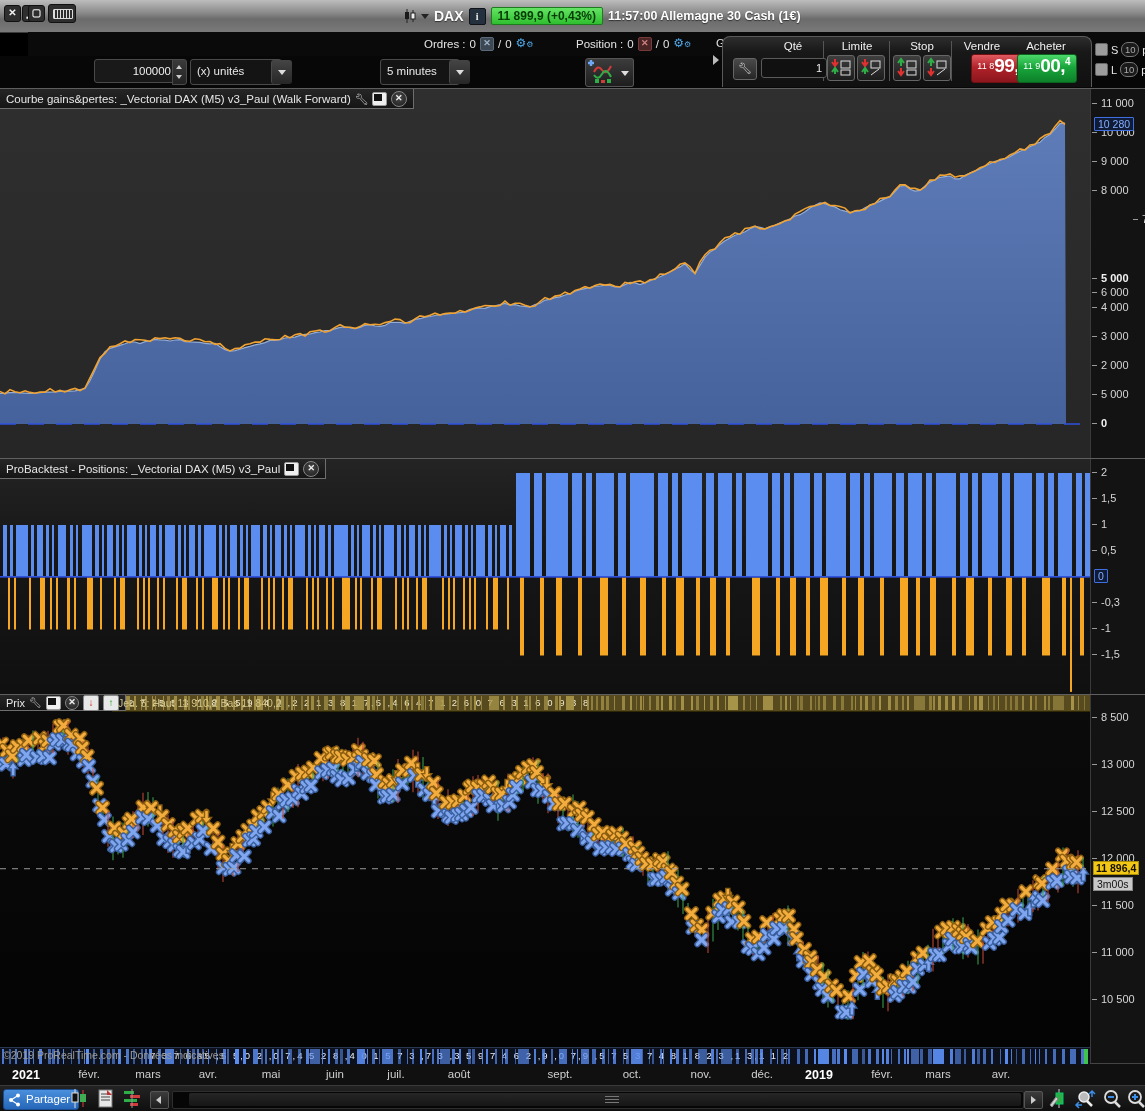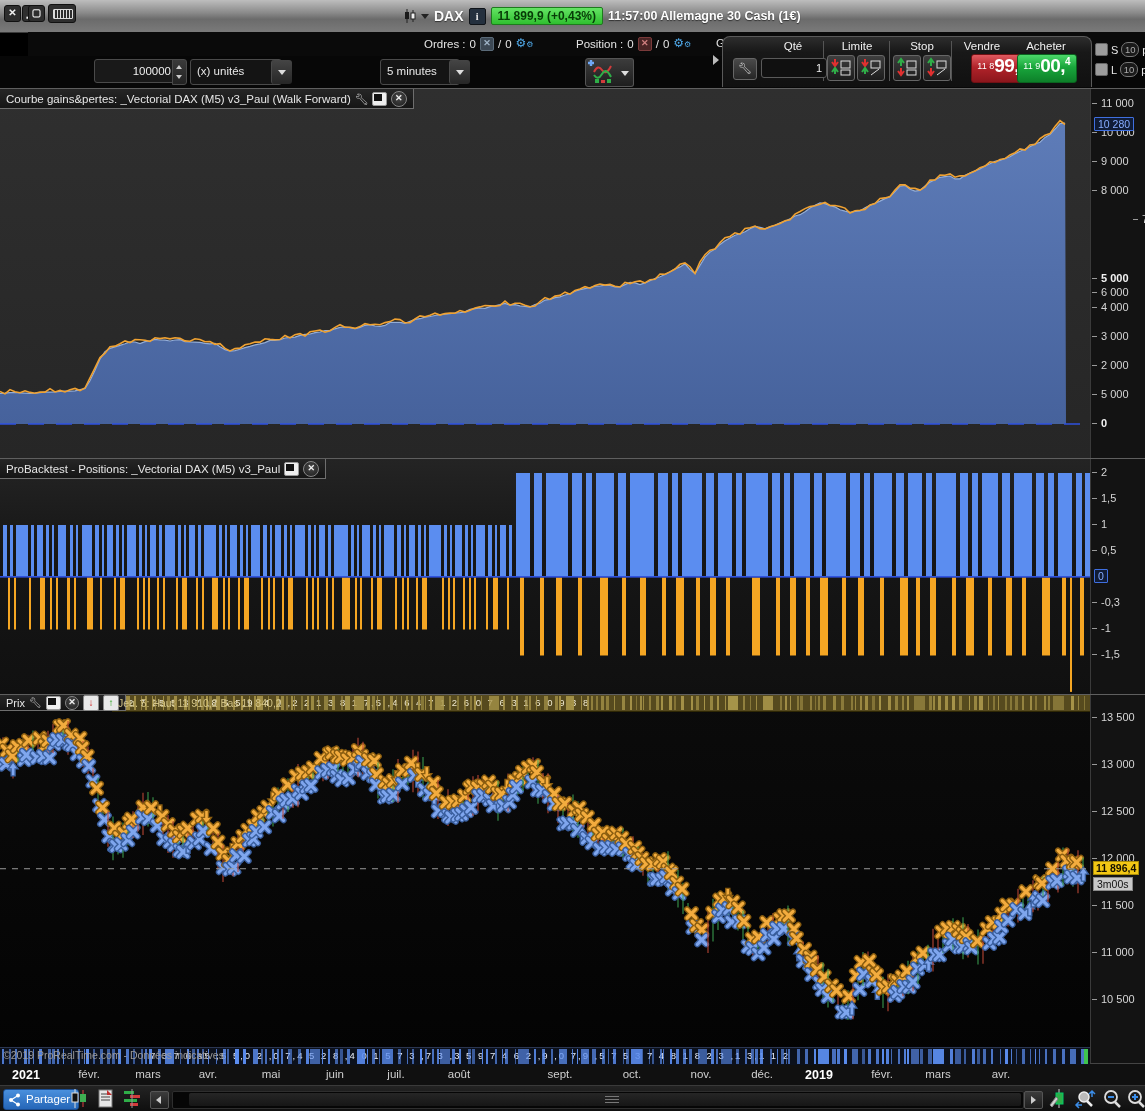--- a/index.html
+++ b/index.html
@@ -2490,21 +2490,21 @@
         <span style="position: absolute; top: 1px; bottom: 1px; left: 1039px; width: 1px; background: rgb(91, 141, 240); opacity: 0.781333;"></span>
         <span style="position: absolute; top: 1px; bottom: 1px; left: 1045px; width: 2px; background: rgb(91, 141, 240); opacity: 0.766316;"></span>
         <span style="position: absolute; top: 1px; bottom: 1px; left: 1053px; width: 3px; background: rgb(91, 141, 240); opacity: 0.738944;"></span>
         <span style="position: absolute; top: 1px; bottom: 1px; left: 1062px; width: 3px; background: rgb(91, 141, 240); opacity: 0.779102;"></span>
         <span style="position: absolute; top: 1px; bottom: 1px; left: 1070px; width: 6px; background: rgb(91, 141, 240); opacity: 0.742094;"></span>
         <span style="position: absolute; top: 1px; bottom: 1px; left: 1081px; width: 3px; background: rgb(91, 141, 240); opacity: 0.809631;"></span>
         <span style="position: absolute; top: 1px; bottom: 1px; left: 1084px; width: 4px; background: rgb(63, 196, 79);"></span>
       </div>
     <span class="watermark" style="top:354px">©2019 ProRealTime.com - Données indicatives</span>
     <div class="axiscol" id="axis3">
-        <span class="tick" style="top: 16px;">13 500</span>
+        <span class="tick" style="top: 16px;">8 500</span>
         <span class="tick" style="top: 63px;">13 000</span>
         <span class="tick" style="top: 110px;">12 500</span>
         <span class="tick" style="top: 157px;">12 000</span>
         <span class="tick" style="top: 204px;">11 500</span>
         <span class="tick" style="top: 251px;">11 000</span>
         <span class="tick" style="top: 298px;">10 500</span>
         <span class="badge-yel" style="top: 165.738px;">11 896,4</span>
         <span class="badge-gray" style="top: 181.738px;">3m00s</span>
       </div>
   </div>

